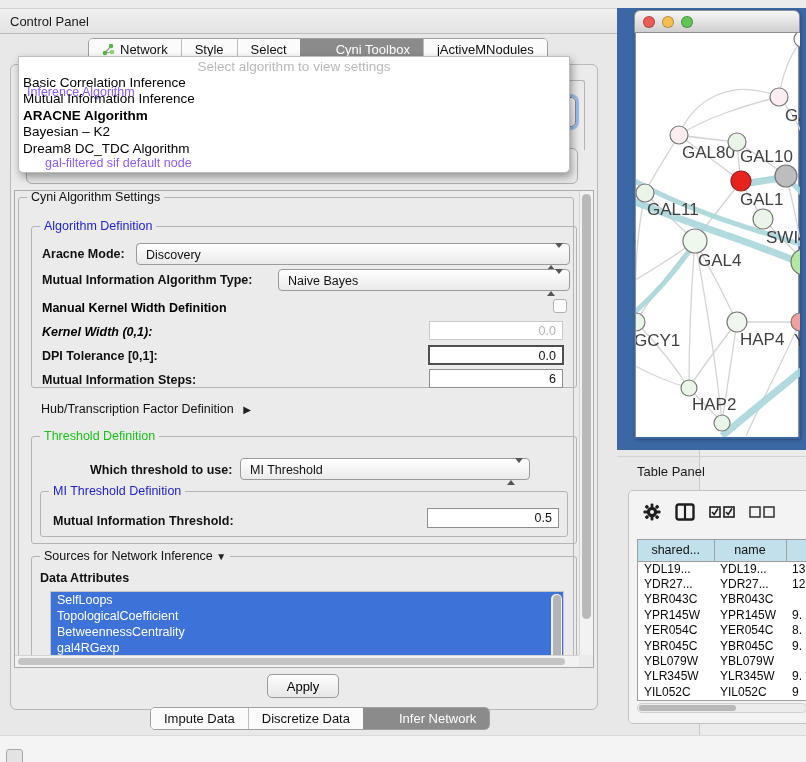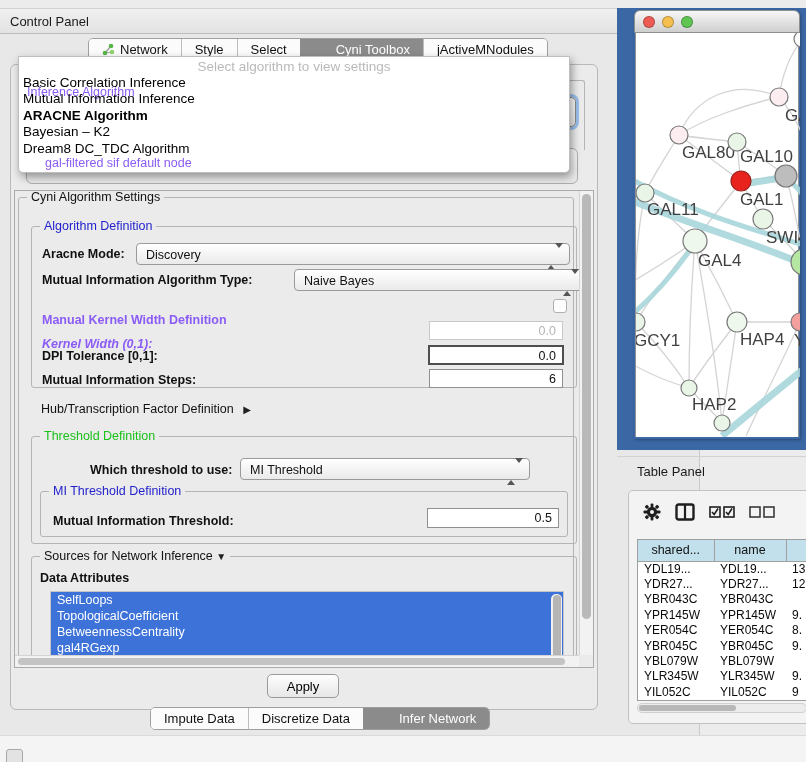--- a/index.html
+++ b/index.html
@@ -51,21 +51,21 @@
   .legend.blue { color:#2222cc; }
   .legend.green { color:#19c119; }
 
   #fs-cyni { left:3px; top:6px; width:556px; height:470px; }
   #fs-algo { left:12px; top:28px; width:546px; height:162px; }
   #fs-thresh { left:12px; top:238px; width:546px; height:108px; }
   #fs-mi { left:8px; top:54px; width:528px; height:46px; }
   #fs-sources { left:12px; top:358px; width:546px; height:130px; }
 
   .lbl { position:absolute; font-size:12.5px; font-weight:bold; color:#111; white-space:nowrap; }
-  .lbl.gray { color:#8b5cf6;margin-top:12px; }
+  .lbl.gray { color:#000000; }
 
   .combo { position:absolute; height:22px; border:1px solid #9a9a9a; border-radius:4px; background:linear-gradient(#ffffff,#eaeaea); }
   .combo .txt { position:absolute; left:9px; top:4px; font-size:12.5px; color:#111;text-align:center; }
   .stepper { position:absolute; right:6px; top:4px; }
   .tri-up { width:0; height:0; border-left:4px solid transparent; border-right:4px solid transparent; border-bottom:5px solid #555; margin-bottom:3px; }
   .tri-down { width:0; height:0; border-left:4px solid transparent; border-right:4px solid transparent; border-top:5px solid #555; }
 
   .tfield { position:absolute; background:#fff; border:1px solid #8f8f8f; font-size:12.5px; text-align:right; padding:2px 6px 0 8px; }
   .tfield.disabled { border-color:#c8c8c8; color:#b3b3b3; }
   .tfield.strong { border:2px solid #4f4f4f; }
@@ -166,21 +166,21 @@
       <span class="legend">Cyni Algorithm Settings</span>
 
       <div id="fs-algo" class="fieldset">
         <span class="legend blue">Algorithm Definition</span>
         <span class="lbl" style="left:10px; top:20px;">Aracne Mode:</span>
         <div class="combo" style="left:104px; top:16px; width:434px;">
           <span class="txt">Discovery</span>
           <span class="stepper"><span class="tri-up"></span><span class="tri-down"></span></span>
         </div>
         <span class="lbl" style="left:10px; top:46px;">Mutual Information Algorithm Type:</span>
-        <div class="combo" style="left:246px; top:42px; width:292px;margin-left:16px;">
+        <div class="combo" style="left:246px; top:42px; width:292px;">
           <span class="txt">Naive Bayes</span>
           <span class="stepper"><span class="tri-up"></span><span class="tri-down"></span></span>
         </div>
         <span class="lbl gray" style="left:10px; top:74px;">Manual Kernel Width Definition</span>
         <span class="checkbox" style="left:521px; top:72px;"></span>
         <span class="lbl gray" style="left:10px; top:98px;font-style:italic;">Kernel Width (0,1):</span>
         <div class="tfield disabled" style="left:397px; top:94px; width:134px; height:19px;">0.0</div>
         <span class="lbl" style="left:10px; top:122px;">DPI Tolerance [0,1]:</span>
         <div class="tfield strong" style="left:396px; top:118px; width:136px; height:20px;">0.0</div>
         <span class="lbl" style="left:10px; top:146px;">Mutual Information Steps:</span>

